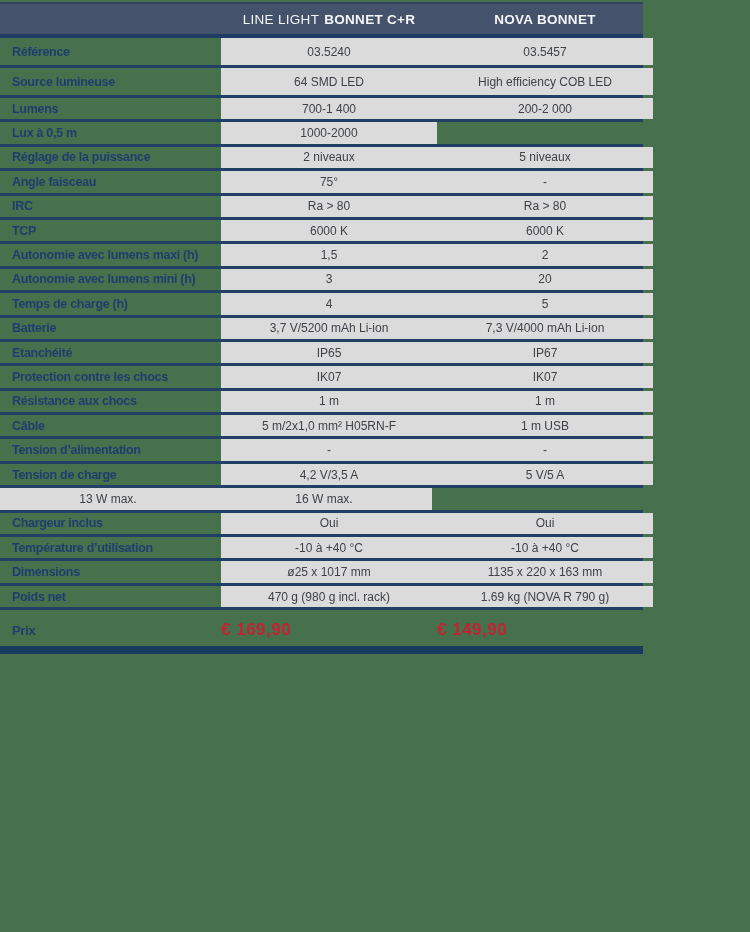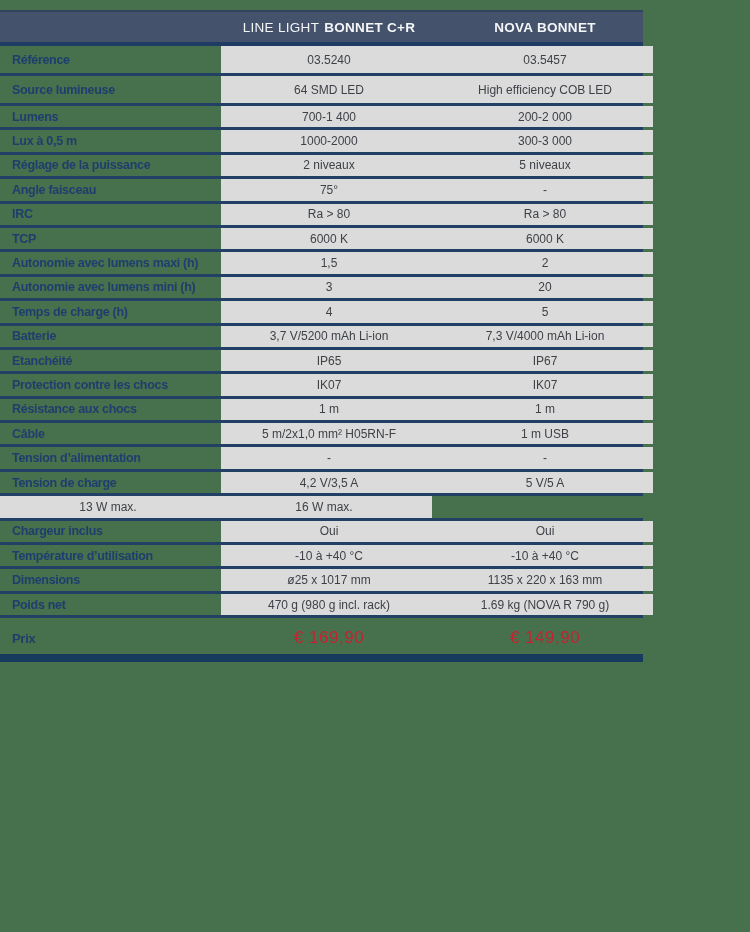--- a/index.html
+++ b/index.html
@@ -3,21 +3,21 @@
 <meta charset="utf-8">
 <style>
   * { margin: 0; padding: 0; box-sizing: border-box; }
   html, body { width: 750px; height: 932px; }
   body {
     background: #47714C;
     font-family: "Liberation Sans", sans-serif;
     overflow: hidden;
   }
   .page { width: 750px; height: 932px; position: relative; }
-  .spec-table { width: 643px; position: absolute; left: 0; top: 10px; }
+  .spec-table { width: 643px; position: absolute; left: 0; top: 2px; }
 
   
   .thead {
     display: flex;
     height: 36px;
     background: #44526C;
     border-top: 2px solid #31425E;
     border-bottom: 4px solid #1F3D64;
     align-items: center;
   }
@@ -63,23 +63,22 @@
   
   .price-row {
     display: flex;
     height: 30px;
     margin-top: 5px;
     align-items: center;
   }
   .price-row .tlabel { font-size: 13px; }
   .price-val {
     width: 216px; flex: 0 0 216px;
-    text-align: center;
     color: #C32433;
-    font-weight: 400;
+    font-weight: 700;
     font-size: 17px;
     letter-spacing: 0.5px;
     white-space: nowrap;
   }
 
   .bottom-bar { height: 8px; background: #173A5F; margin-top: 1px; }
 </style>
 </head>
 <body>
 
@@ -105,21 +104,20 @@
       <div class="tcell">High efficiency COB LED</div>
     </div>
     <div class="trow">
       <div class="tlabel">Lumens</div>
       <div class="tcell">700-1 400</div>
       <div class="tcell">200-2 000</div>
     </div>
     <div class="trow">
       <div class="tlabel">Lux à 0,5 m</div>
       <div class="tcell">1000-2000</div>
-      <div class="tcell">300-3 000</div>
     </div>
     <div class="trow">
       <div class="tlabel">Réglage de la puissance</div>
       <div class="tcell">2 niveaux</div>
       <div class="tcell">5 niveaux</div>
     </div>
     <div class="trow">
       <div class="tlabel">Angle faisceau</div>
       <div class="tcell">75°</div>
       <div class="tcell">-</div>

